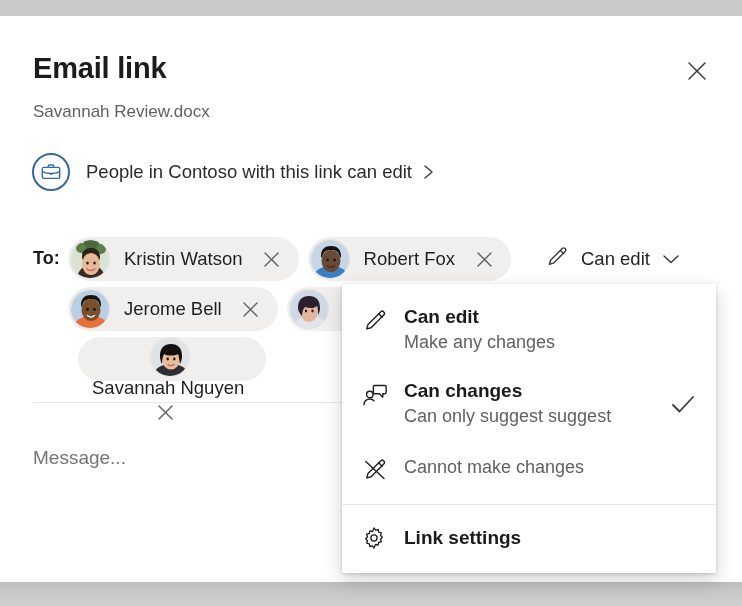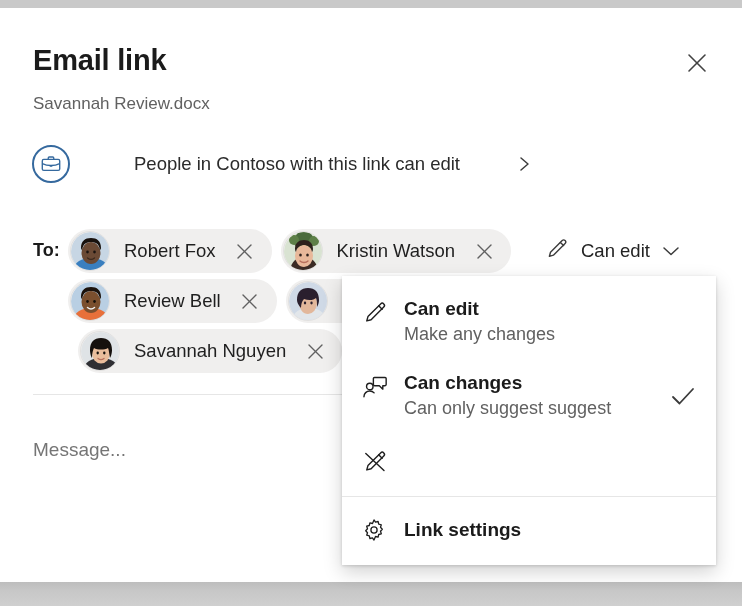--- a/index.html
+++ b/index.html
@@ -9,21 +9,21 @@
   body {
     width: 742px;
     height: 606px;
     background: #c9c9c9;
     font-family: "Liberation Sans", sans-serif;
     overflow: hidden;
     position: relative;
   }
   #dialog {
     position: absolute;
-    left: 0; top: 8px;
+    left: 0; top: 16px;
     width: 742px;
     height: 582px;
     background: #ffffff;
     overflow: hidden;
   }
   #backdrop {
     position: absolute;
     left: 0; top: 582px;
     width: 742px; height: 24px;
     background: linear-gradient(180deg,#bdbdbd 0%, #c7c7c7 35%, #cfcfcf 100%);
@@ -53,21 +53,20 @@
   }
   .close-btn svg { display:block; }
 
   
   .scope-row {
     position: absolute;
     left: 32px; top: 137px;
     display: flex;
     align-items: center;
     cursor: pointer;
-    gap: 48px;
   }
   .scope-icon {
     width: 38px; height: 38px;
     border-radius: 50%;
     border: 2px solid #35699e;
     display: flex; align-items: center; justify-content: center;
     box-sizing: border-box;
     flex: 0 0 auto;
   }
   .scope-label {
@@ -270,48 +269,20 @@
         <polyline points="3,3 10,9 3,15"></polyline>
       </svg>
     </span>
   </div>
 
   <div class="to-label">To:</div>
 
   <div class="chips-area">
 
     <div class="chip-row">
-      <div class="chip">
-        <span class="chip-avatar">
-          <svg width="40" height="40" viewBox="0 0 40 40">
-            <defs>
-                <clipPath id="cR">
-                  <circle cx="20" cy="20" r="20"></circle>
-                </clipPath>
-              </defs>
-            <g clip-path="url(#cR)">
-              <rect width="40" height="40" fill="#c7d6e4"></rect>
-              <path d="M2 40c0-9 8-14 18-14s18 5 18 14z" fill="#3a7fbf"></path>
-              <ellipse cx="20" cy="21" rx="9.5" ry="11" fill="#6b4a35"></ellipse>
-              <path d="M10 16c0-7 4-10 10-10s10 3 10 10c0 1-1 2-1 2-1-6-4-8-9-8s-8 2-9 8c0 0-1-1-1-2z" fill="#19120e"></path>
-              <ellipse cx="16.5" cy="20" rx="1.3" ry="1.4" fill="#1a1310"></ellipse>
-              <ellipse cx="23.5" cy="20" rx="1.3" ry="1.4" fill="#1a1310"></ellipse>
-              <path d="M16.5 26c2 1.6 5 1.6 7 0" stroke="#3d2a1e" stroke-width="1.3" fill="none" stroke-linecap="round"></path>
-            </g>
-          </svg>
-        </span>
-        <span class="chip-name">Robert Fox</span>
-        <span class="chip-remove">
-          <svg width="17" height="17" viewBox="0 0 17 17" fill="none" stroke="#616161" stroke-width="1.4" stroke-linecap="round">
-            <line x1="2" y1="2" x2="15" y2="15"></line>
-              <line x1="15" y1="2" x2="2" y2="15"></line>
-          </svg>
-        </span>
-      </div>
-
       <div class="chip">
         <span class="chip-avatar">
           <svg width="40" height="40" viewBox="0 0 40 40">
             <defs>
                 <clipPath id="cK">
                   <circle cx="20" cy="20" r="20"></circle>
                 </clipPath>
               </defs>
             <g clip-path="url(#cK)">
               <rect width="40" height="40" fill="#d9e3d2"></rect>
@@ -328,20 +299,48 @@
           </svg>
         </span>
         <span class="chip-name">Kristin Watson</span>
         <span class="chip-remove">
           <svg width="17" height="17" viewBox="0 0 17 17" fill="none" stroke="#616161" stroke-width="1.4" stroke-linecap="round">
             <line x1="2" y1="2" x2="15" y2="15"></line>
               <line x1="15" y1="2" x2="2" y2="15"></line>
           </svg>
         </span>
       </div>
+
+      <div class="chip">
+        <span class="chip-avatar">
+          <svg width="40" height="40" viewBox="0 0 40 40">
+            <defs>
+                <clipPath id="cR">
+                  <circle cx="20" cy="20" r="20"></circle>
+                </clipPath>
+              </defs>
+            <g clip-path="url(#cR)">
+              <rect width="40" height="40" fill="#c7d6e4"></rect>
+              <path d="M2 40c0-9 8-14 18-14s18 5 18 14z" fill="#3a7fbf"></path>
+              <ellipse cx="20" cy="21" rx="9.5" ry="11" fill="#6b4a35"></ellipse>
+              <path d="M10 16c0-7 4-10 10-10s10 3 10 10c0 1-1 2-1 2-1-6-4-8-9-8s-8 2-9 8c0 0-1-1-1-2z" fill="#19120e"></path>
+              <ellipse cx="16.5" cy="20" rx="1.3" ry="1.4" fill="#1a1310"></ellipse>
+              <ellipse cx="23.5" cy="20" rx="1.3" ry="1.4" fill="#1a1310"></ellipse>
+              <path d="M16.5 26c2 1.6 5 1.6 7 0" stroke="#3d2a1e" stroke-width="1.3" fill="none" stroke-linecap="round"></path>
+            </g>
+          </svg>
+        </span>
+        <span class="chip-name">Robert Fox</span>
+        <span class="chip-remove">
+          <svg width="17" height="17" viewBox="0 0 17 17" fill="none" stroke="#616161" stroke-width="1.4" stroke-linecap="round">
+            <line x1="2" y1="2" x2="15" y2="15"></line>
+              <line x1="15" y1="2" x2="2" y2="15"></line>
+          </svg>
+        </span>
+      </div>
     </div>
 
     <div class="chip-row">
       <div class="chip">
         <span class="chip-avatar">
           <svg width="40" height="40" viewBox="0 0 40 40">
             <defs>
                 <clipPath id="cJ">
                   <circle cx="20" cy="20" r="20"></circle>
                 </clipPath>
@@ -350,21 +349,21 @@
               <rect width="40" height="40" fill="#b9cfe3"></rect>
               <path d="M2 40c0-9 8-14 18-14s18 5 18 14z" fill="#e8703a"></path>
               <ellipse cx="20" cy="20" rx="9.5" ry="11" fill="#7a4f2e"></ellipse>
               <path d="M10 15c0-7 4-10 10-10s10 3 10 10c0 1-1 2-1 2-1-6-4-8-9-8s-8 2-9 8c0 0-1-1-1-2z" fill="#1b120b"></path>
               <ellipse cx="16.5" cy="19.5" rx="1.3" ry="1.4" fill="#16100a"></ellipse>
               <ellipse cx="23.5" cy="19.5" rx="1.3" ry="1.4" fill="#16100a"></ellipse>
               <path d="M16.5 25.5c2 1.6 5 1.6 7 0" stroke="#f0f0f0" stroke-width="1.5" fill="none" stroke-linecap="round"></path>
             </g>
           </svg>
         </span>
-        <span class="chip-name">Review Bell</span>
+        <span class="chip-name">Jerome Bell</span>
         <span class="chip-remove">
           <svg width="17" height="17" viewBox="0 0 17 17" fill="none" stroke="#616161" stroke-width="1.4" stroke-linecap="round">
             <line x1="2" y1="2" x2="15" y2="15"></line>
               <line x1="15" y1="2" x2="2" y2="15"></line>
           </svg>
         </span>
       </div>
 
       <div class="chip-avatar-only">
         <span class="chip-avatar">
@@ -382,21 +381,21 @@
               <ellipse cx="16" cy="21" rx="1.2" ry="1.4" fill="#2a1f2e"></ellipse>
               <ellipse cx="22.5" cy="21" rx="1.2" ry="1.4" fill="#2a1f2e"></ellipse>
             </g>
           </svg>
         </span>
         <span class="chip-name"></span>
       </div>
     </div>
 
     <div class="chip-row" style="margin-left:0;">
-      <div class="chip" style="margin-left:10px;">
+      <div class="chip" style="margin-left:10px;flex-direction:column;">
         <span class="chip-avatar">
           <svg width="40" height="40" viewBox="0 0 40 40">
             <defs>
                 <clipPath id="cS">
                   <circle cx="20" cy="20" r="20"></circle>
                 </clipPath>
               </defs>
             <g clip-path="url(#cS)">
               <rect width="40" height="40" fill="#dfe3e6"></rect>
               <path d="M2 40c0-9 8-14 18-14s18 5 18 14z" fill="#2f2f33"></path>
@@ -474,20 +473,21 @@
 
     <div class="menu-item">
       <span class="menu-icon">
         <svg width="26" height="26" viewBox="0 0 24 24" fill="none" stroke="#1f1f1f" stroke-width="1.3" stroke-linejoin="round" stroke-linecap="round">
           <path d="M17.2 3.6a2 2 0 0 1 2.9 2.9L8.4 18.2l-4 1.1 1.1-4z"></path>
           <path d="M15.4 5.4l3.2 3.2"></path>
           <line x1="3.5" y1="4.2" x2="20.3" y2="19.8"></line>
         </svg>
       </span>
       <span class="menu-texts">
+        <span class="menu-desc">Cannot make changes</span>
       </span>
       <span class="menu-check"></span>
     </div>
 
     <div class="menu-sep"></div>
 
     <div class="menu-item single">
       <span class="menu-icon">
         <svg width="24" height="24" viewBox="0 0 24 24" fill="none" stroke="#1f1f1f" stroke-width="1.3" stroke-linejoin="round" stroke-linecap="round">
           <circle cx="12" cy="12" r="3.1"></circle>

